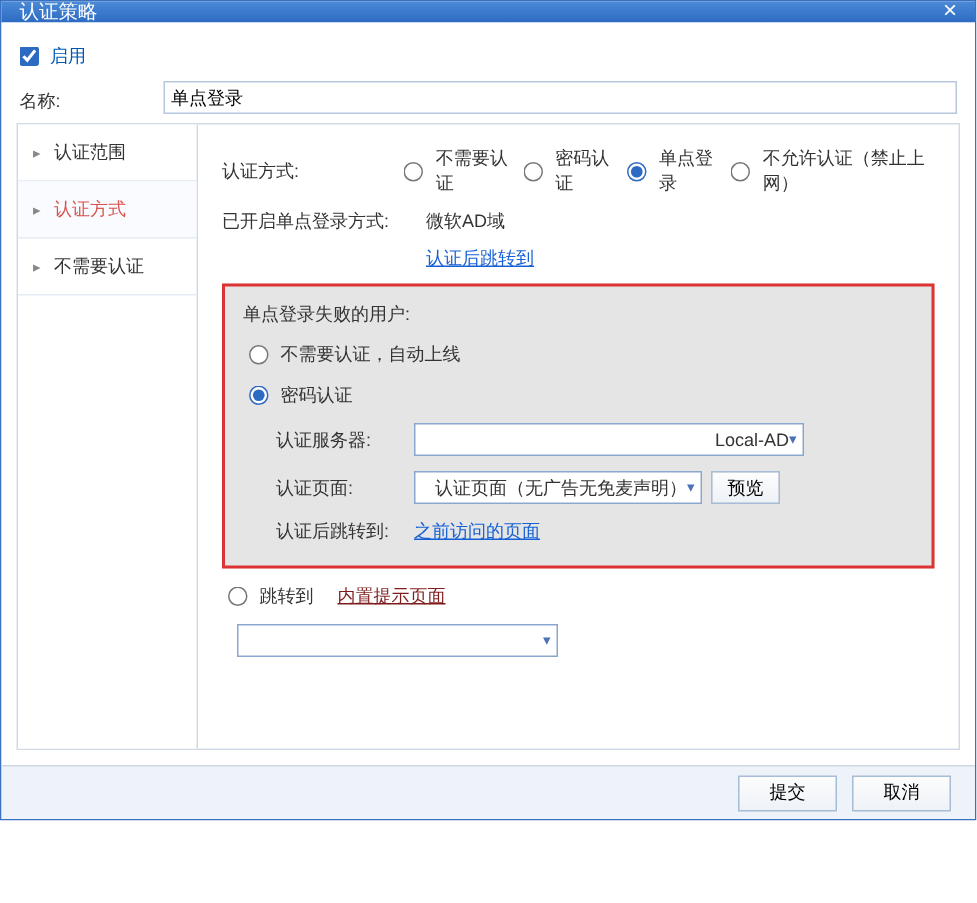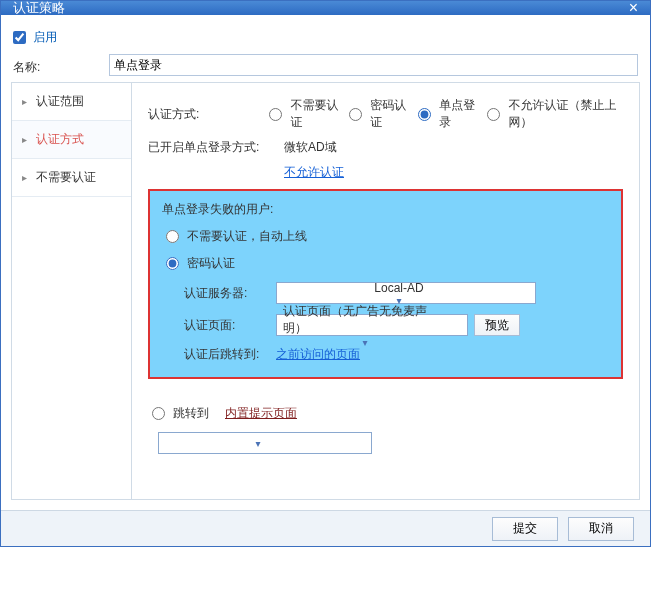--- a/index.html
+++ b/index.html
@@ -17,25 +17,25 @@
 .sidebar { width: 120px; border-right: 1px solid #d0dbe6; background: #fff; }
 .side-item { display: flex; align-items: center; padding: 10px 10px; border-bottom: 1px solid #e5ecf3; cursor: pointer; color: #333; font-size: 12px; }
 .side-item .arrow { width: 10px; color: #888; margin-right: 4px; font-size: 10px; }
 .side-item.active { color: #d9534f; background: #f9fbfe; }
 .content { flex: 1; padding: 14px 16px; }
 .row { display: flex; align-items: center; margin-bottom: 8px; }
 .row .rlbl { width: 136px; }
 .radio-col { display: flex; gap: 8px; }
 .radio-line { display: flex; align-items: center; gap: 4px; }
 .link { color: #1560d6; text-decoration: underline; cursor: pointer; }
-.redbox { border: 2px solid #d33; padding: 10px 12px 14px; margin: 8px 0 26px 0; background: #7dd3fc; }
+.redbox { border: 2px solid #d33; padding: 10px 12px 14px; margin: 8px 0 10px 0; background: #e5e5e5; }
 .sub-title { margin-bottom: 10px; }
 .indent-row { display: flex; align-items: center; margin-left: 22px; margin-bottom: 10px; }
 .indent-row .ilbl { width: 92px; }
-.select { display: inline-flex; align-items: center; justify-content: center; border: 1px solid #8aa8cf; height: 22px; background: #fff; padding: 0 20px 0 6px; cursor: pointer; flex-direction: column; }
+.select { display: inline-flex; align-items: center; justify-content: flex-end; border: 1px solid #8aa8cf; height: 22px; background: #fff; padding: 0 4px 0 6px; cursor: pointer; }
 .select .caret { color: #4b73b6; font-size: 10px; }
 .btn-small { height: 22px; border: 1px solid #a7bcd6; background: linear-gradient(#fdfdfd,#eef2f7); padding: 0 10px; margin-left: 6px; cursor: pointer; font-size: 12px; }
 .below-row { display: flex; align-items: center; margin-bottom: 10px; margin-left: 4px; gap: 16px; }
 .muted-link { color: #7f1d1d; text-decoration: underline; cursor: pointer; }
 .footer { height: 36px; border-top: 1px solid #cdd8e4; background: #eef3f9; display: flex; justify-content: flex-end; align-items: center; gap: 10px; padding: 0 16px; }
 .btn { height: 24px; min-width: 66px; border: 1px solid #a7bcd6; background: linear-gradient(#fdfdfd,#eef2f7); cursor: pointer; font-size: 12px; }
 input[type=checkbox], input[type=radio] { vertical-align: middle; margin-right: 4px; accent-color: #2d6bc2; }
 </style>
 </head>
 <body>
@@ -97,21 +97,21 @@
               </label>
           </div>
         </div>
 
         <div class="row" style="margin-top:4px">
           <span class="rlbl">已开启单点登录方式:</span>
           <span>微软AD域</span>
         </div>
         <div class="row">
           <span class="rlbl"></span>
-          <span class="link">不允许认证</span>
+          <span class="link">认证后跳转到</span>
         </div>
 
         <div class="redbox">
           <div class="sub-title">单点登录失败的用户:</div>
 
           <label class="radio-line" style="margin-bottom:10px;margin-left:4px">
             <input type="radio" name="fail" style="">
             <span>不需要认证，自动上线</span>
           </label>
 

